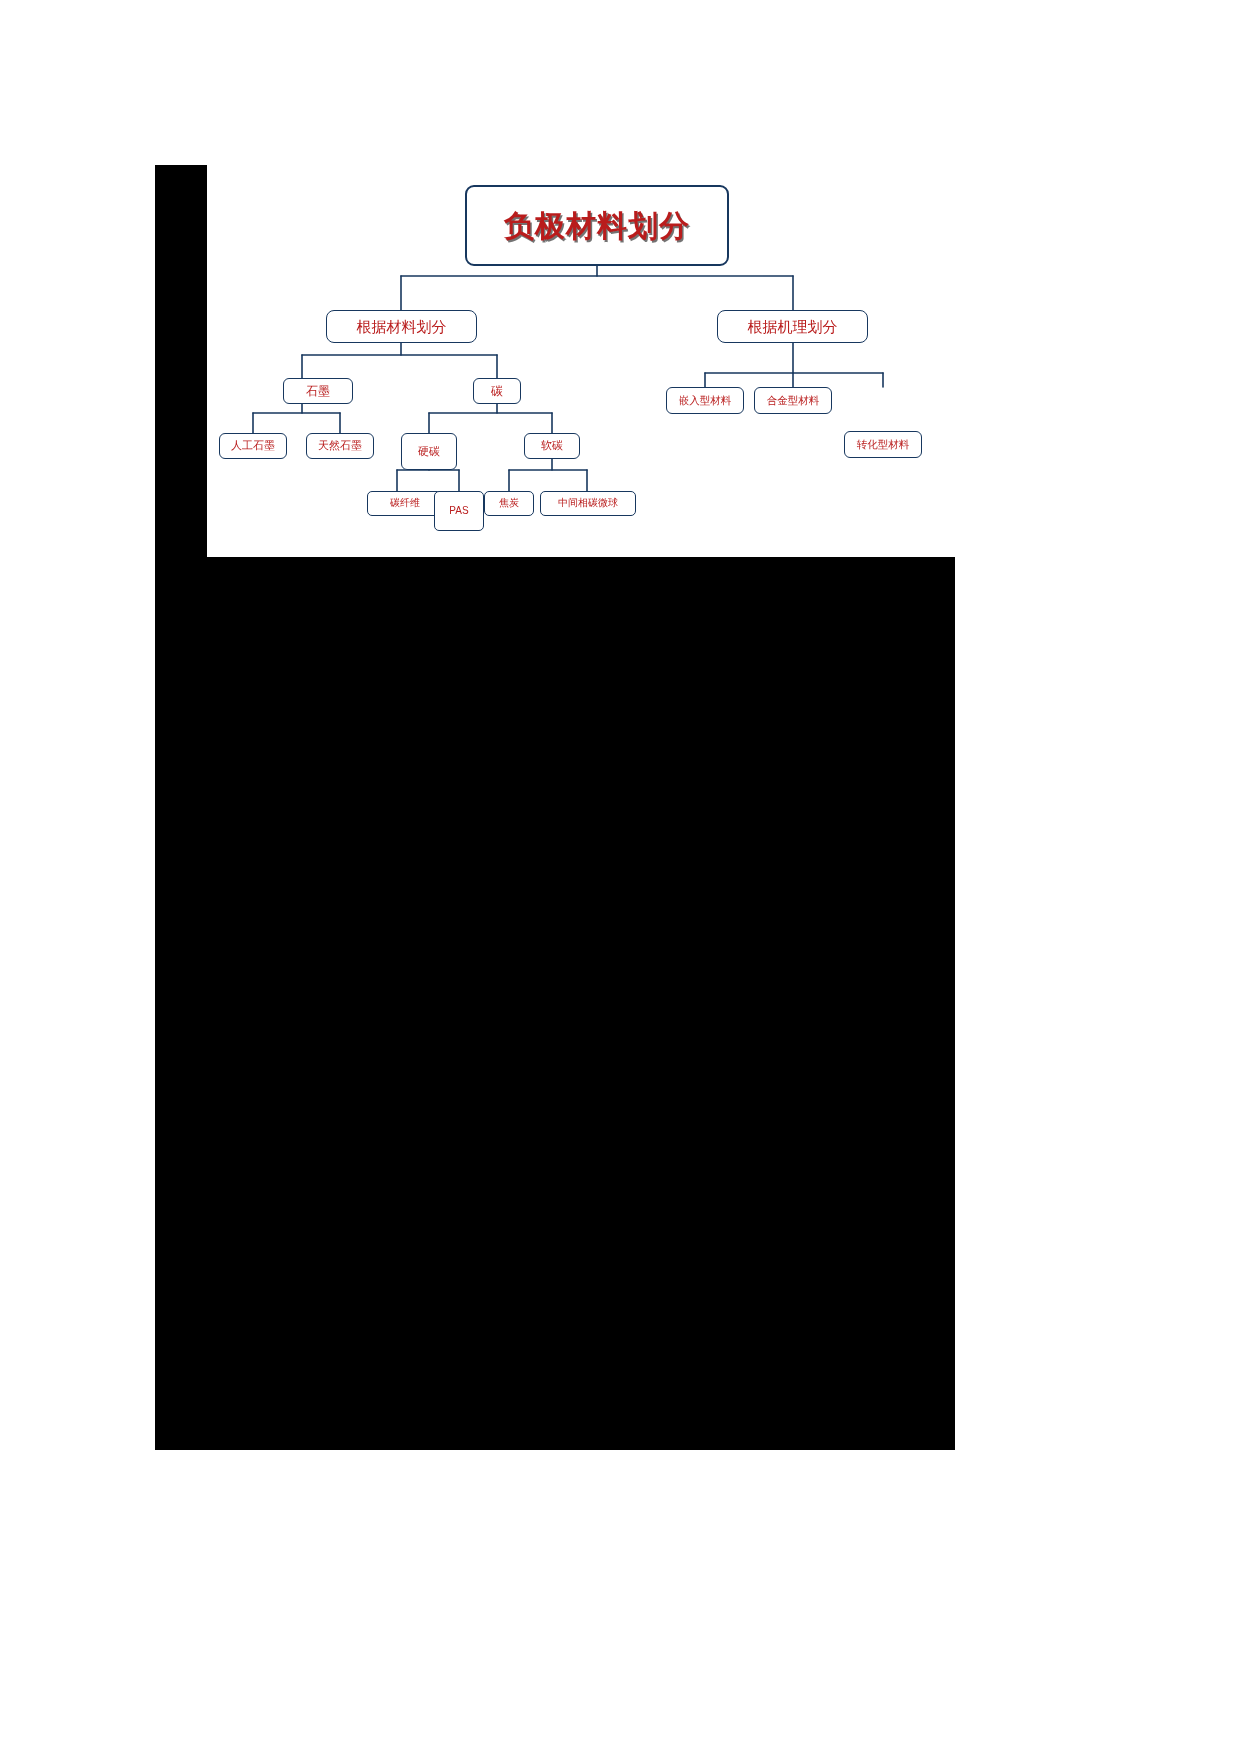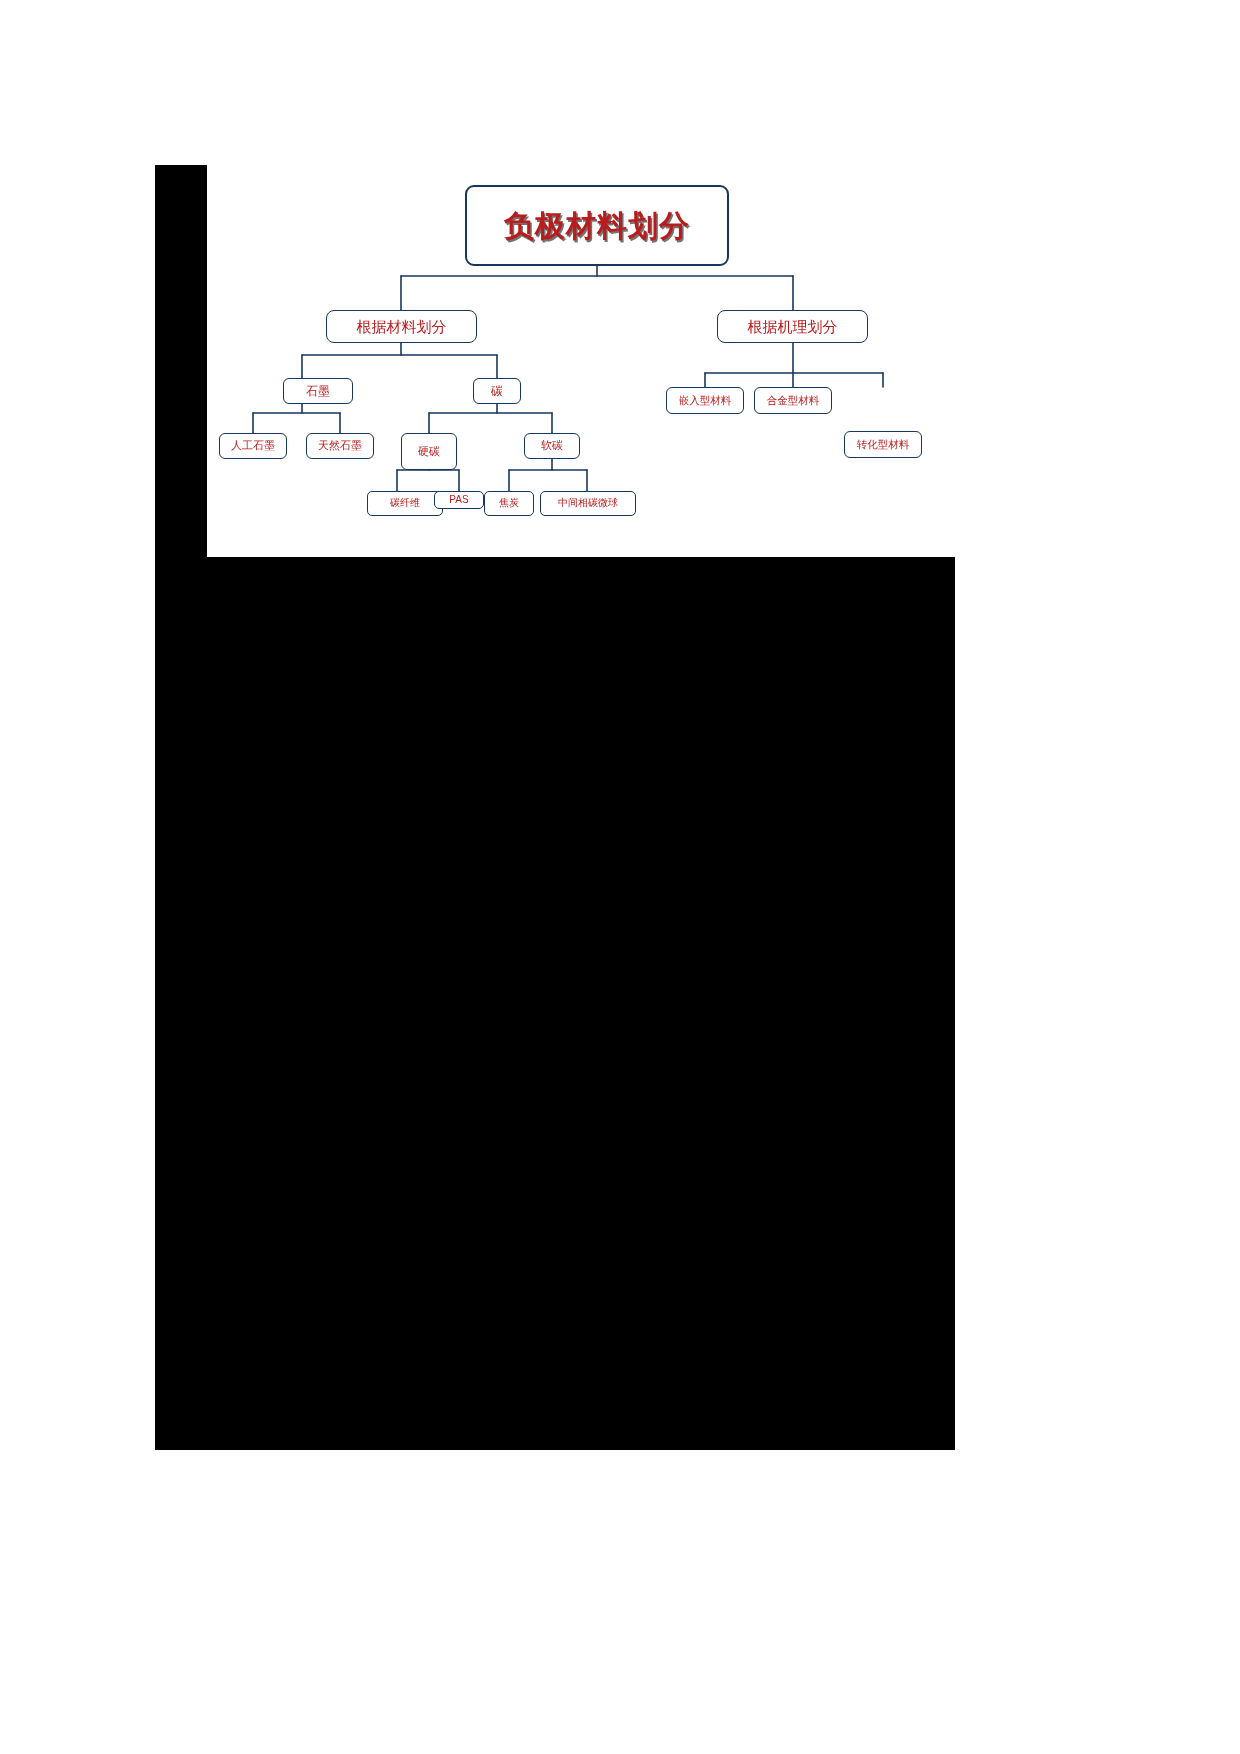--- a/index.html
+++ b/index.html
@@ -109,19 +109,19 @@
   <div class="node lvl4" style="left:12px;top:268px;width:68px;height:26px;">人工石墨</div>
 
   <div class="node lvl4" style="left:99px;top:268px;width:68px;height:26px;">天然石墨</div>
 
   <div class="node lvl4" style="left:194px;top:268px;width:56px;height:37px;">硬碳</div>
 
   <div class="node lvl4" style="left:317px;top:268px;width:56px;height:26px;">软碳</div>
 
   <div class="node lvl5" style="left:160px;top:326px;width:76px;height:25px;">碳纤维</div>
 
-  <div class="node lvl5" style="left:227px;top:326px;width:50px;height:18px;">PAS</div>
+  <div class="node lvl5" style="left:227px;top:326px;width:50px;height:40px;">PAS</div>
 
   <div class="node lvl5" style="left:277px;top:326px;width:50px;height:25px;">焦炭</div>
 
   <div class="node lvl5" style="left:333px;top:326px;width:96px;height:25px;">中间相碳微球</div>
 
 </div>
 
 </body></html>

